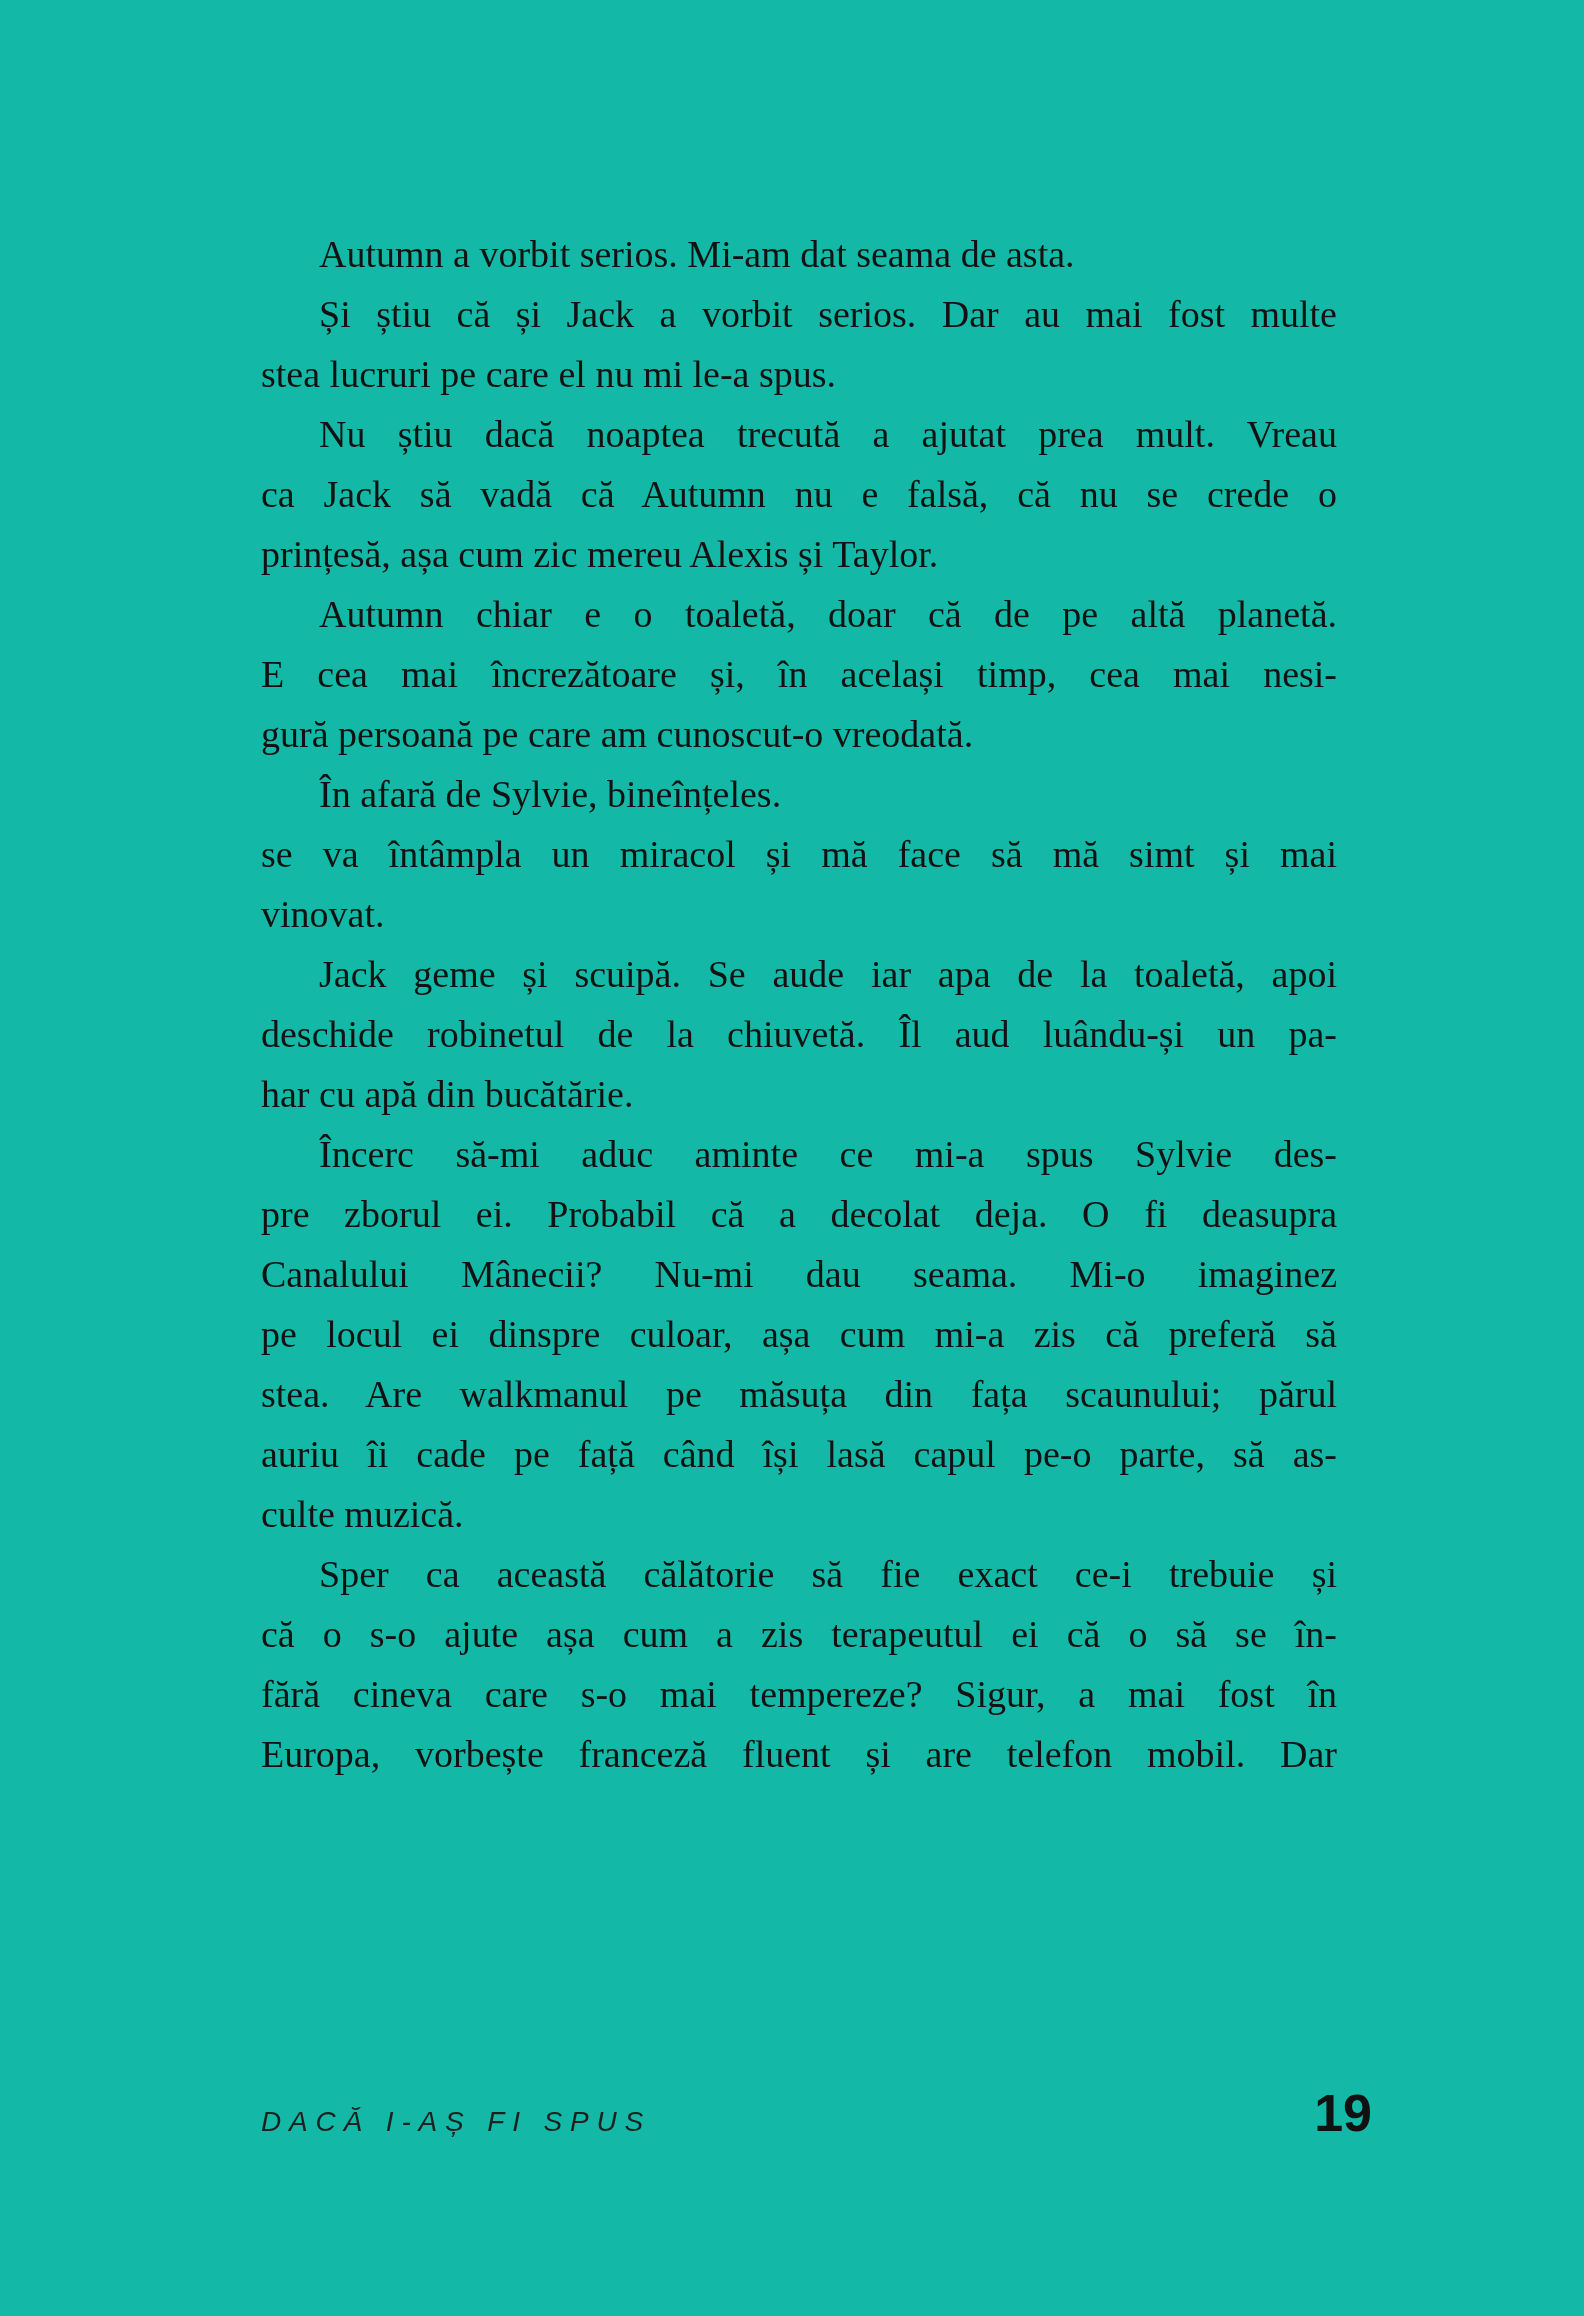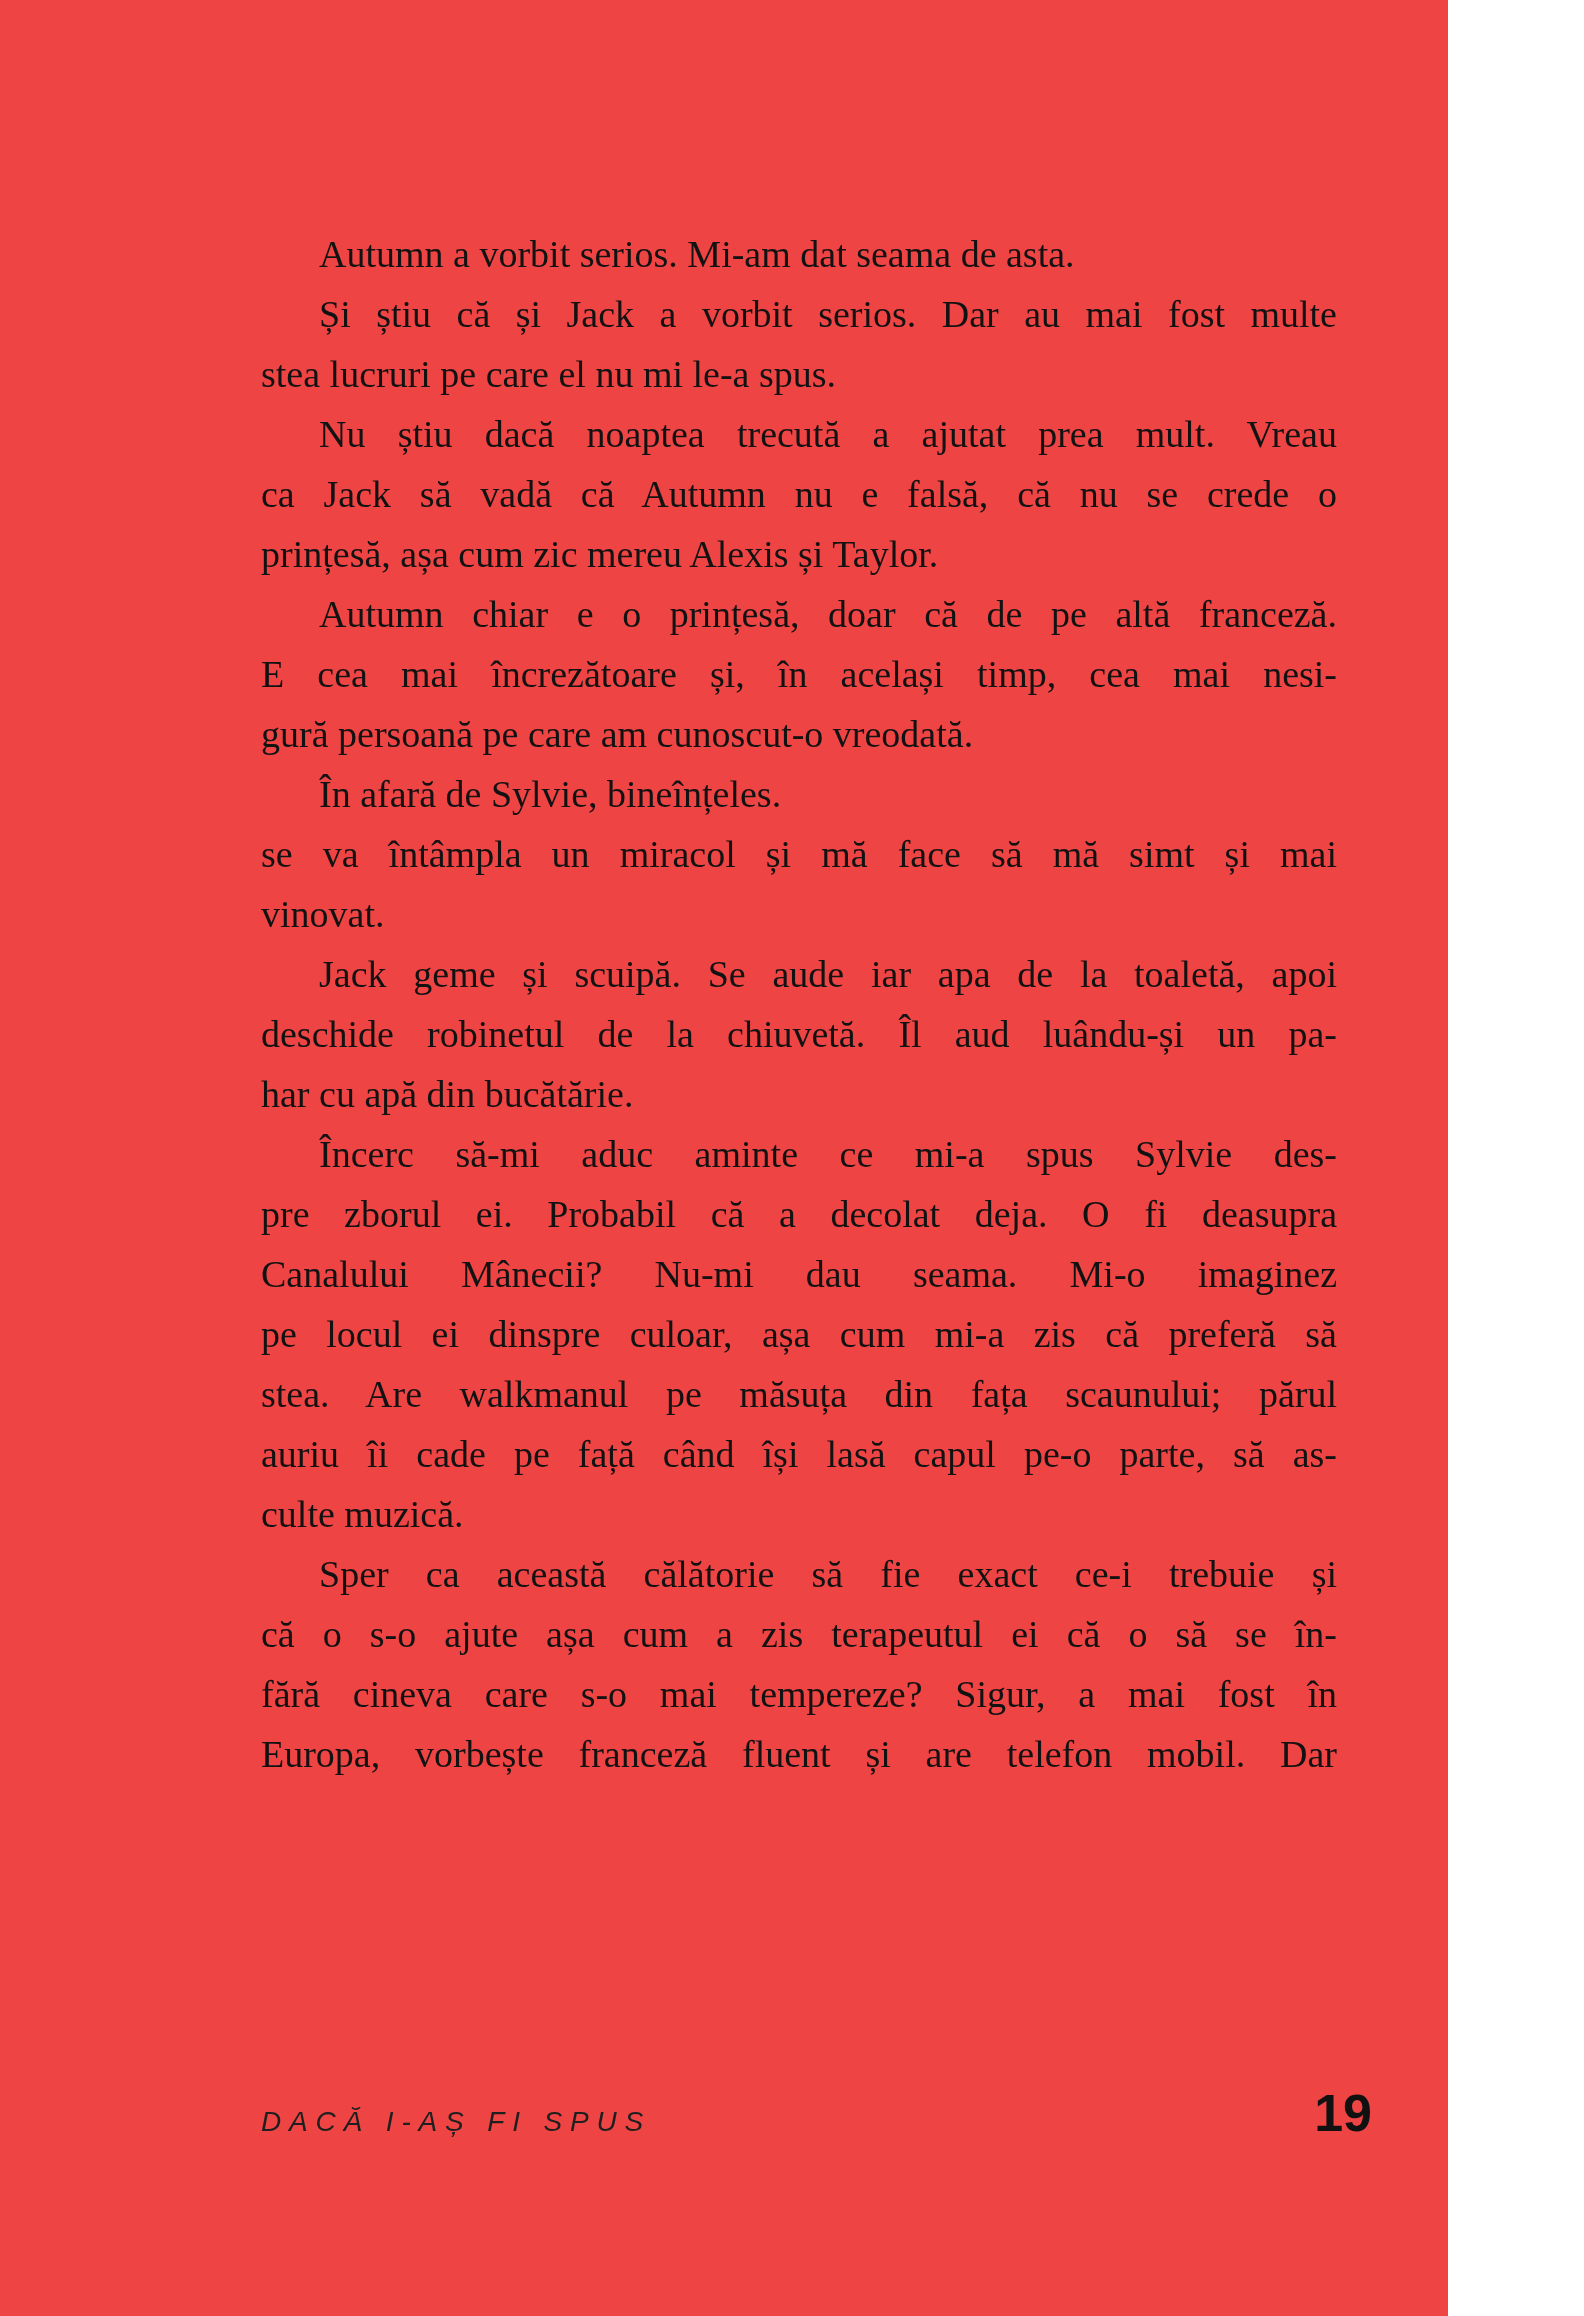--- a/index.html
+++ b/index.html
@@ -2,23 +2,23 @@
 <html lang="ro"><head>
 <meta charset="utf-8">
 <style>
   html, body {
     margin: 0;
     padding: 0;
     background: #ffffff;
   }
   .page {
     position: relative;
-    width: 1448px;
+    width: 1584px;
     height: 2316px;
-    background: #ef4444;
+    background: #14b8a6;
     overflow: hidden;
     font-family: "Liberation Serif", "DejaVu Serif", serif;
   }
   .text-block {
     position: absolute;
     left: 261px;
     top: 224px;
     width: 1076px;
     font-size: 38px;
     line-height: 60px;
@@ -64,21 +64,21 @@
 
 <div class="page">
 
   <main class="text-block" id="text-block">
       <div class="line par-first par-last">Autumn a vorbit serios. Mi-am dat seama de asta.</div>
       <div class="line par-first">Și știu că și Jack a vorbit serios. Dar au mai fost multe</div>
       <div class="line par-last">stea lucruri pe care el nu mi le-a spus.</div>
       <div class="line par-first">Nu știu dacă noaptea trecută a ajutat prea mult. Vreau</div>
       <div class="line">ca Jack să vadă că Autumn nu e falsă, că nu se crede o</div>
       <div class="line par-last">prințesă, așa cum zic mereu Alexis și Taylor.</div>
-      <div class="line par-first">Autumn chiar e o prințesă, doar că de pe altă franceză.</div>
+      <div class="line par-first">Autumn chiar e o toaletă, doar că de pe altă planetă.</div>
       <div class="line">E cea mai încrezătoare și, în același timp, cea mai nesi-</div>
       <div class="line par-last">gură persoană pe care am cunoscut-o vreodată.</div>
       <div class="line par-first par-last">În afară de Sylvie, bineînțeles.</div>
       <div class="line">se va întâmpla un miracol și mă face să mă simt și mai</div>
       <div class="line par-last">vinovat.</div>
       <div class="line par-first">Jack geme și scuipă. Se aude iar apa de la toaletă, apoi</div>
       <div class="line">deschide robinetul de la chiuvetă. Îl aud luându-și un pa-</div>
       <div class="line par-last">har cu apă din bucătărie.</div>
       <div class="line par-first">Încerc să-mi aduc aminte ce mi-a spus Sylvie des-</div>
       <div class="line">pre zborul ei. Probabil că a decolat deja. O fi deasupra</div>

